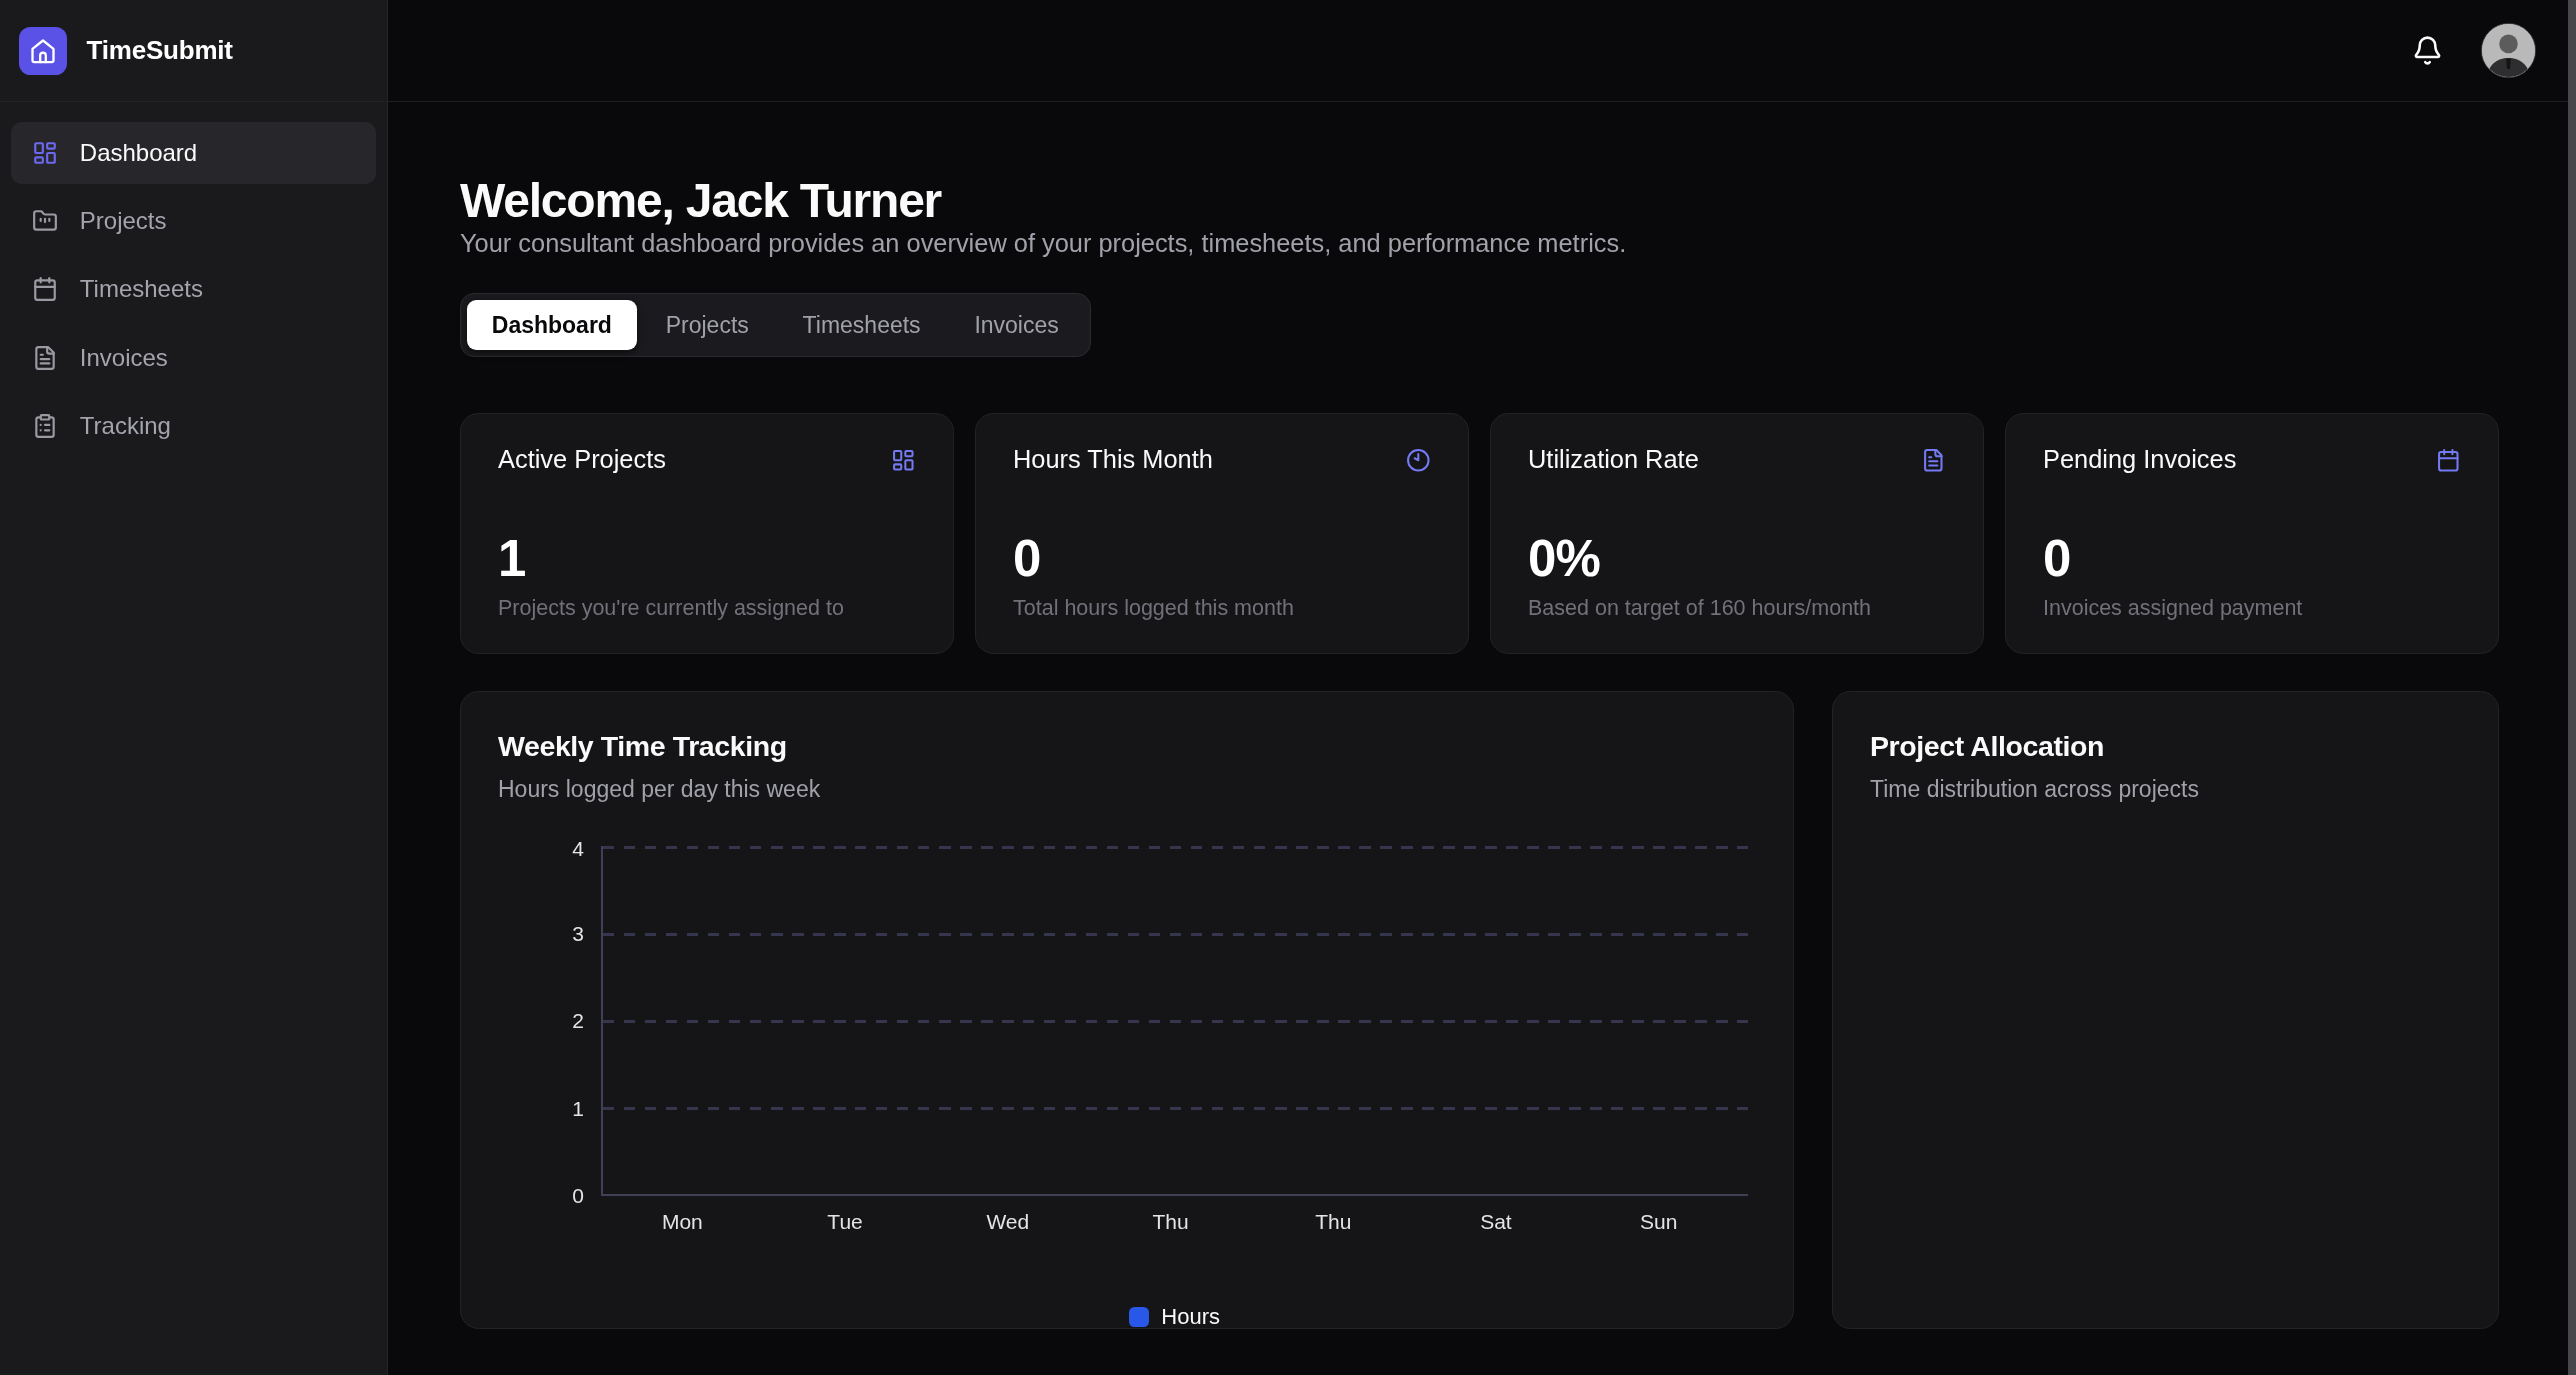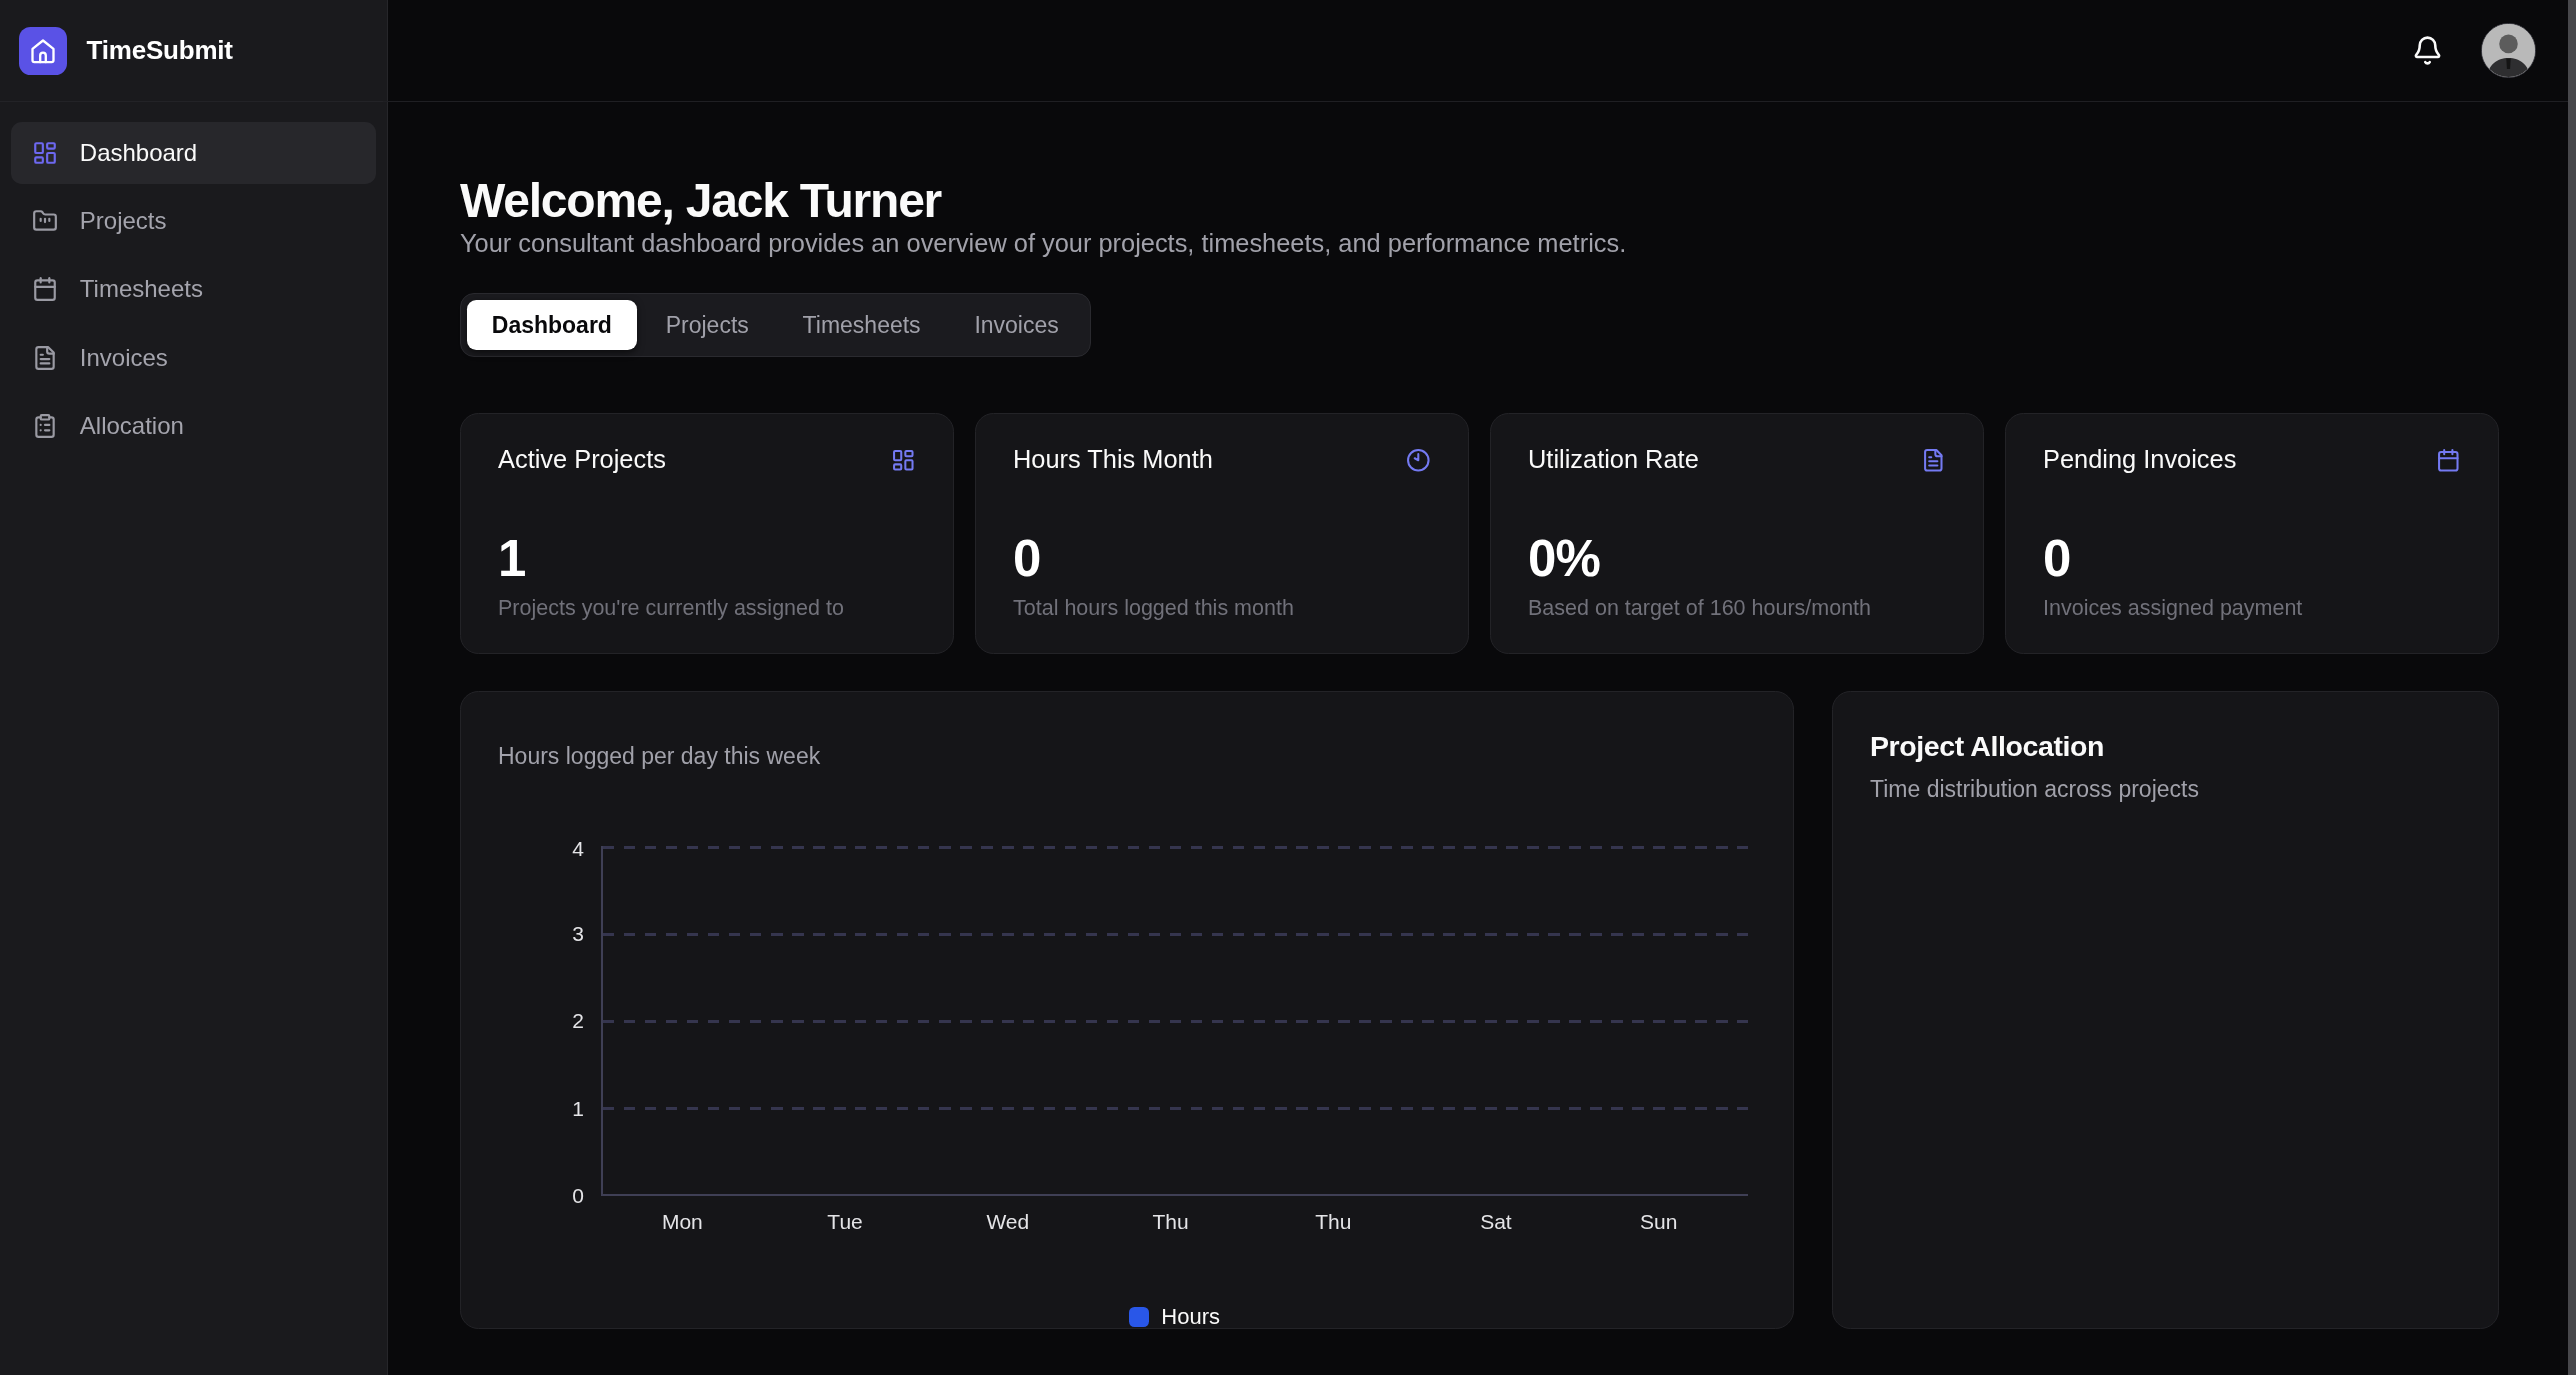--- a/index.html
+++ b/index.html
@@ -187,21 +187,21 @@
       <span>
         <svg viewBox="0 0 24 24" fill="none" stroke="currentColor" stroke-width="2" stroke-linecap="round" stroke-linejoin="round" width="26" height="26">
           <rect width="8" height="4" x="8" y="2" rx="1" ry="1"></rect>
           <path d="M16 4h2a2 2 0 0 1 2 2v14a2 2 0 0 1-2 2H6a2 2 0 0 1-2-2V6a2 2 0 0 1 2-2h2"></path>
           <path d="M12 11h4"></path>
             <path d="M12 16h4"></path>
             <path d="M8 11h.01"></path>
             <path d="M8 16h.01"></path>
         </svg>
       </span>
-      <span>Allocation</span>
+      <span>Tracking</span>
     </div>
   </nav>
 </aside>
 
 <header class="topbar">
   <div class="bell-btn">
     <span>
       <svg viewBox="0 0 24 24" fill="none" stroke="currentColor" stroke-width="2" stroke-linecap="round" stroke-linejoin="round" width="31" height="31">
         <path d="M10.268 21a2 2 0 0 0 3.464 0"></path>
         <path d="M3.262 15.326A1 1 0 0 0 4 17h16a1 1 0 0 0 .74-1.673C19.41 13.956 18 12.499 18 8A6 6 0 0 0 6 8c0 4.499-1.411 5.956-2.738 7.326"></path>
@@ -292,20 +292,21 @@
       </div>
       <div class="stat-value">0</div>
       <div class="stat-desc">Invoices assigned payment</div>
     </div>
   </section>
 
   
   <section class="panels">
     <div class="panel">
       <div class="panel-head">
+        <div class="panel-title">Weekly Time Tracking</div>
         <div class="panel-sub">Hours logged per day this week</div>
       </div>
 
       <div class="chart">
         <div class="plot">
           <div class="gridline g4"></div>
           <div class="gridline g3"></div>
           <div class="gridline g2"></div>
           <div class="gridline g1"></div>
         </div>

